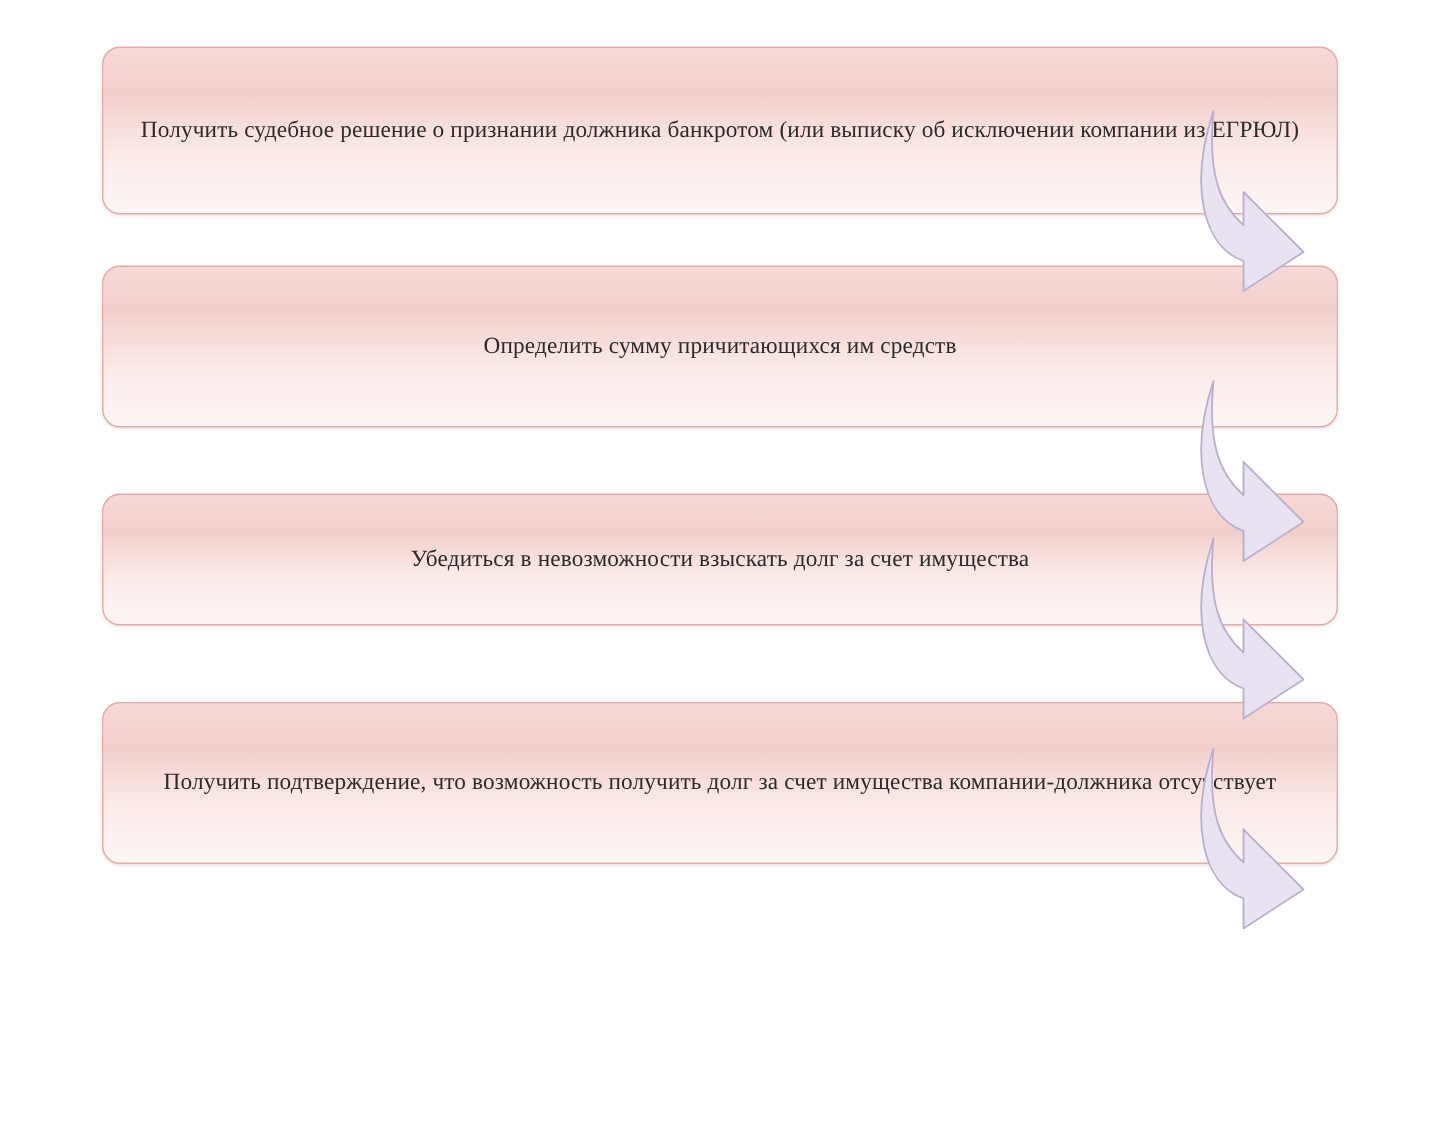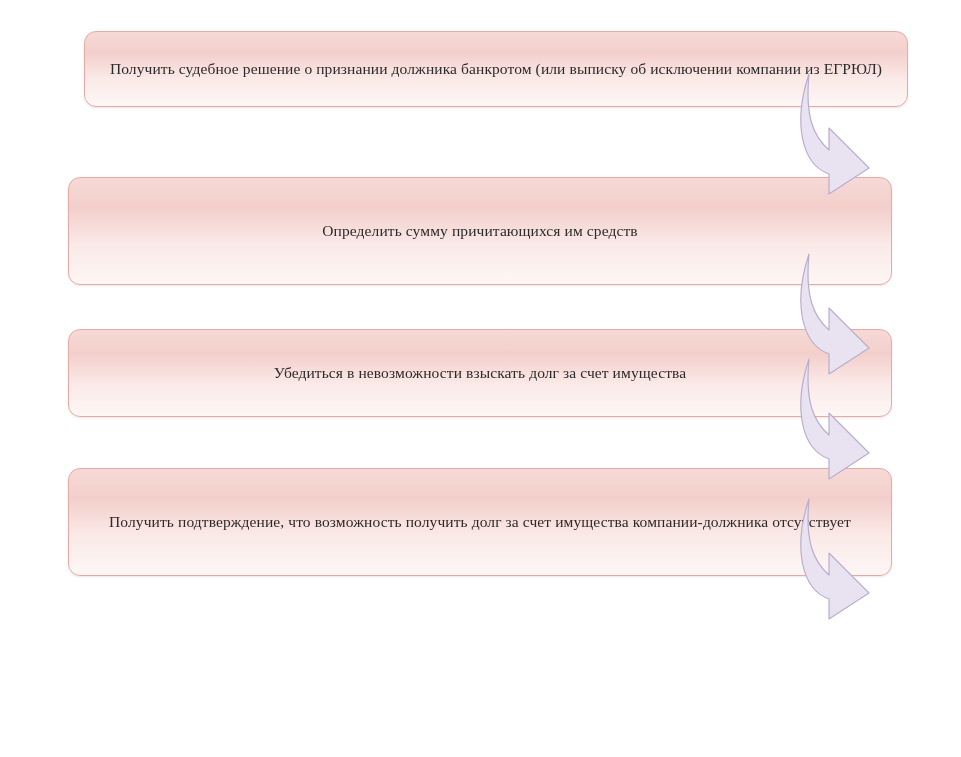--- a/index.html
+++ b/index.html
@@ -34,21 +34,21 @@
     padding: 8px 22px;
   }
   .step-text {
     font-family: "Liberation Serif", serif;
     font-size: 15.5px;
     line-height: 1.95;
     color: #2b2b2b;
     text-align: center;
     letter-spacing: 0.1px;
   }
-  .box-1 { top: 31px;  height: 76px; margin-left: 16px; }
+  .box-1 { top: 31px;  height: 112px; }
   .box-2 { top: 177px; height: 108px; }
   .box-3 { top: 329px; height: 88px;  }
   .box-4 { top: 468px; height: 108px; }
   .box-5 { top: 614px; height: 104px; }
 
   .arrow {
     position: absolute;
     width: 84px;
     height: 130px;
     pointer-events: none;

